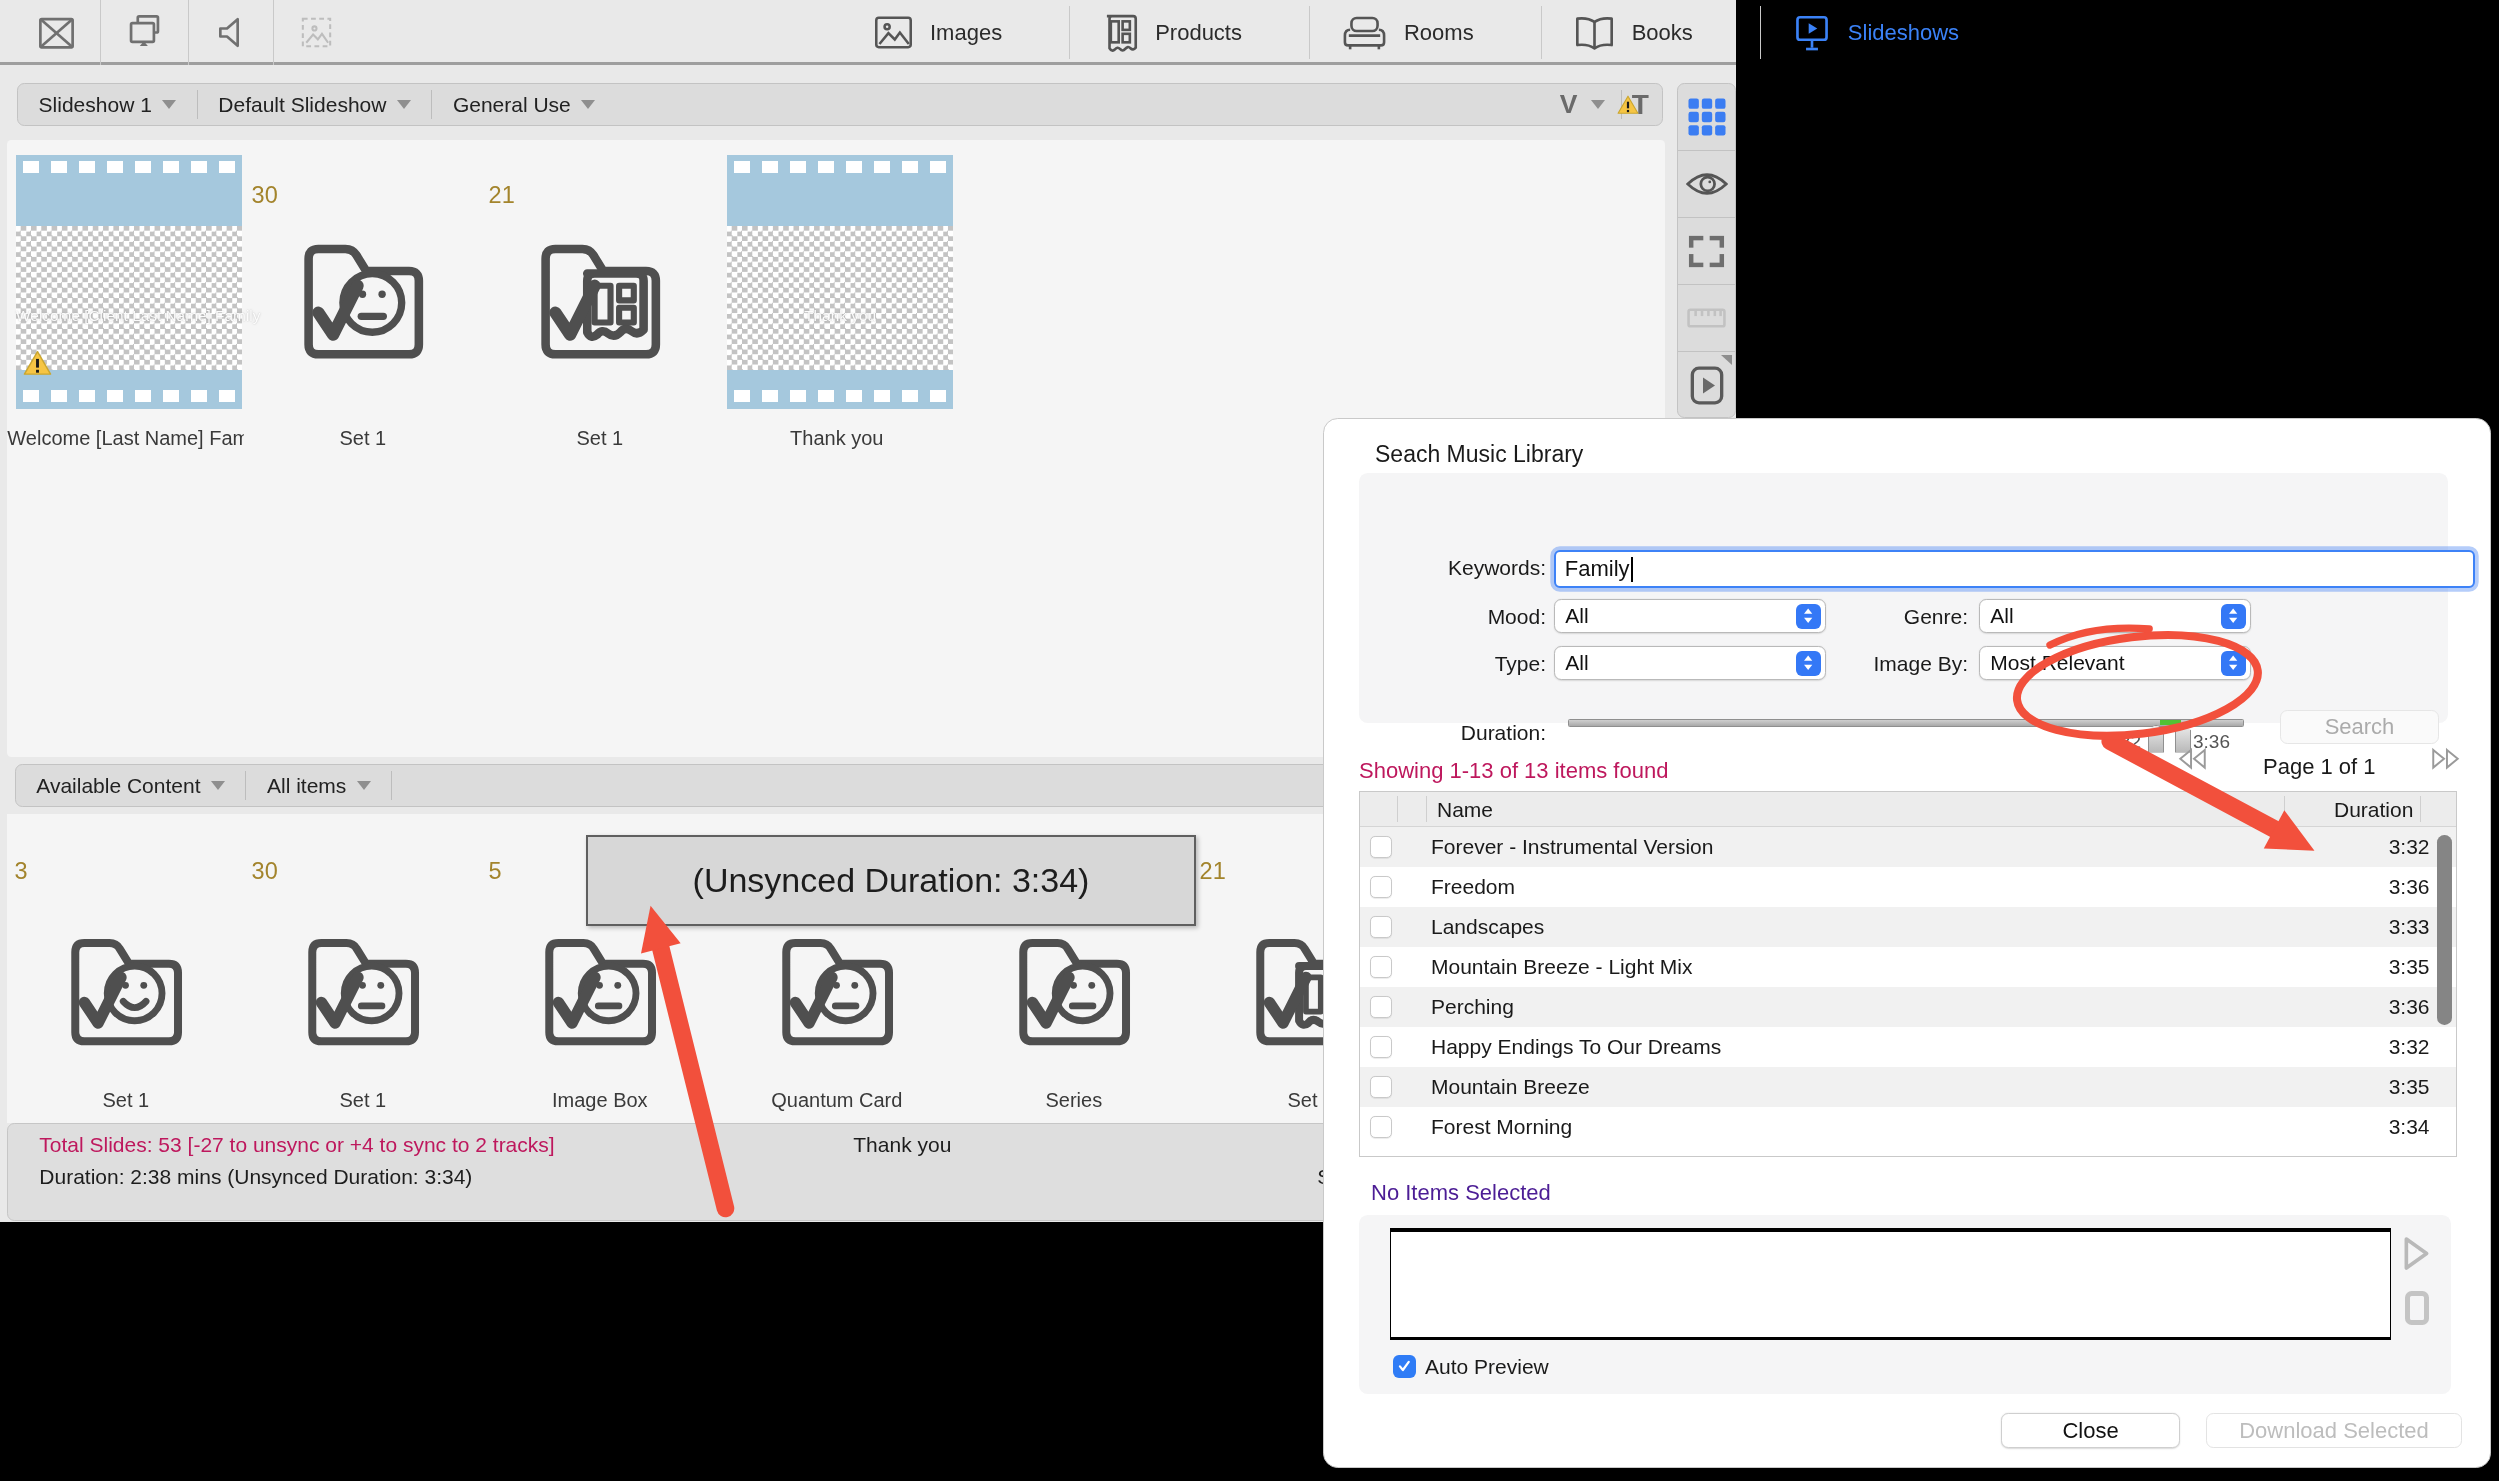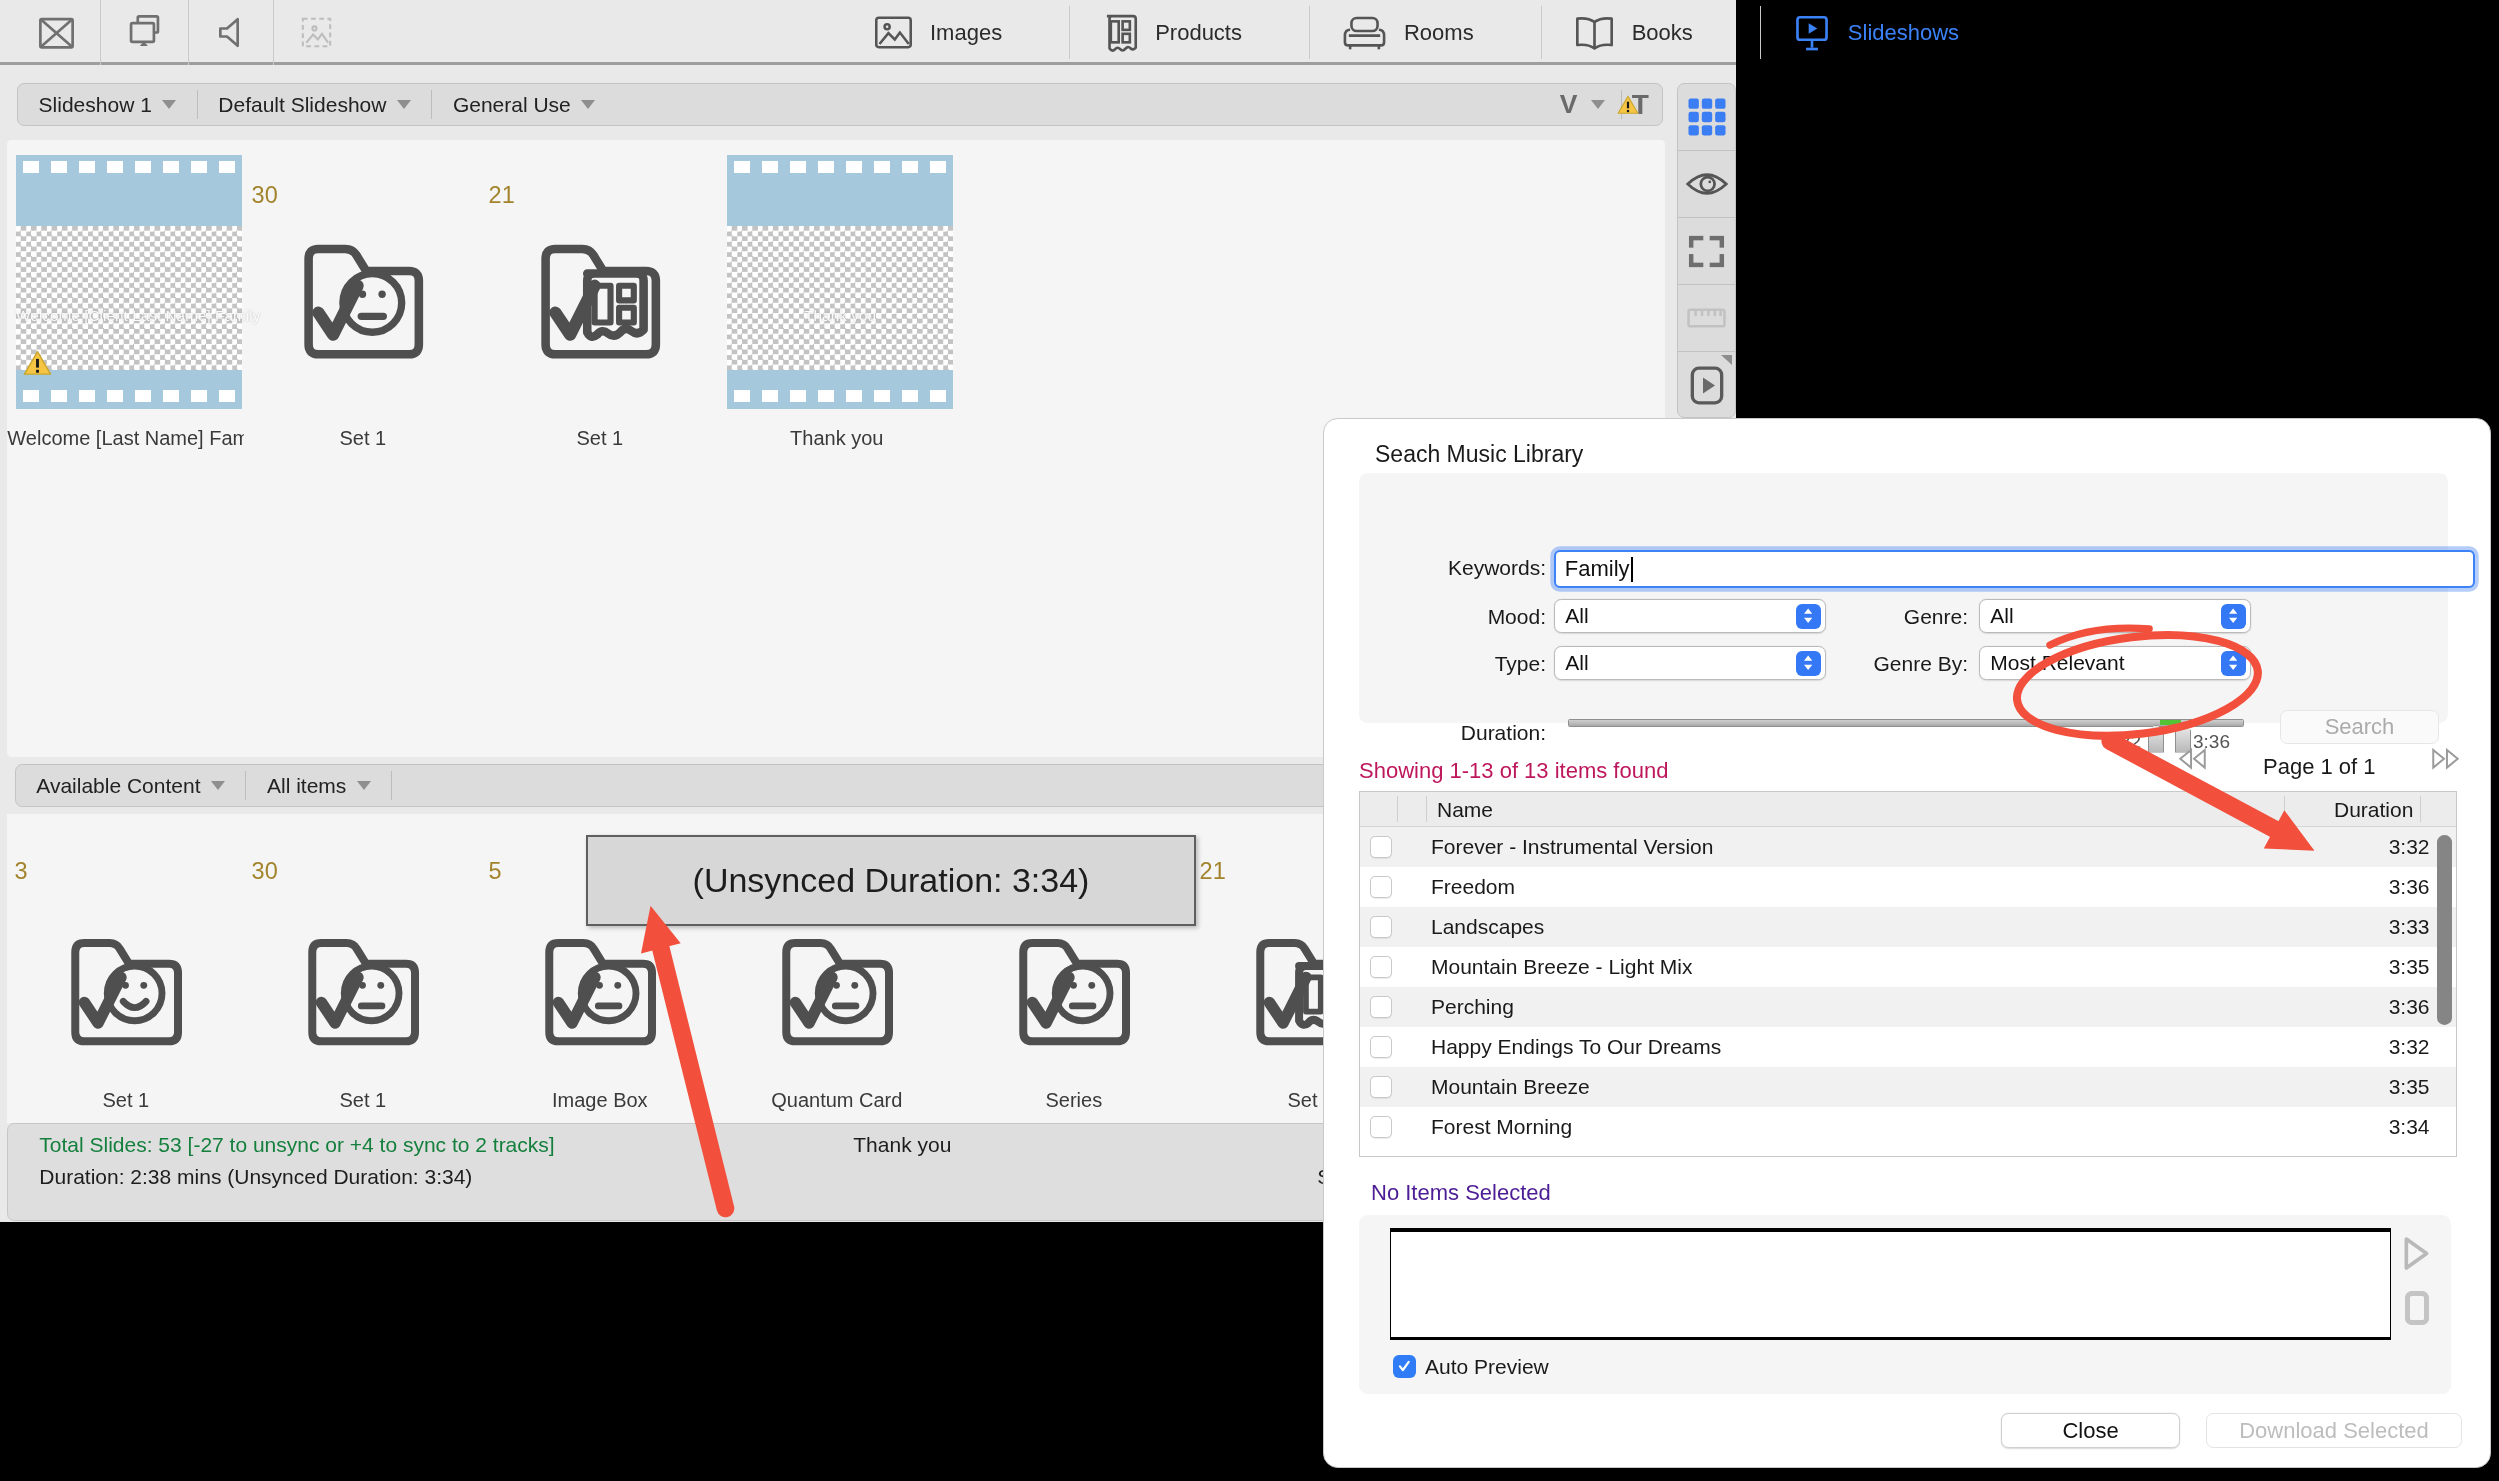--- a/index.html
+++ b/index.html
@@ -65,21 +65,21 @@
     background-image:repeating-linear-gradient(to right, #fff 0 16px, rgba(255,255,255,0) 16px 28px); }
   .sprockets.top { top:6.6px; } .sprockets.bottom { bottom:6.6px; }
   .checker { position:absolute; left:0; top:71px; width:226px; height:144px;
     background:conic-gradient(#c3c3c3 25%, #fff 0 50%, #c3c3c3 0 75%, #fff 0); background-size:10.3px 10.3px; }
   .watermark { position:absolute; left:0; right:0; top:81px; text-align:center; font-size:15.4px; color:rgba(255,255,255,0.95);
     text-shadow:0 0 1.5px rgba(120,120,120,.5); white-space:nowrap; }
   .film .warn { position:absolute; left:7.3px; bottom:29px; }
 
   
   .status-panel { position:absolute; left:7.3px; top:1123px; width:1658px; height:98px; background:#dedede; border:0.7px solid #c6c6c6; border-radius:7.3px; }
-  .status-l1 { position:absolute; left:31px; top:8.8px; font-size:21px; color:#15803d; }
+  .status-l1 { position:absolute; left:31px; top:8.8px; font-size:21px; color:#be185d; }
   .status-l2 { position:absolute; left:31px; top:41px; font-size:21px; color:#1d1d1d; }
   .status-c  { position:absolute; left:845px; top:8.8px; font-size:21px; color:#1d1d1d; }
   .status-r  { position:absolute; left:1309px; top:41px; font-size:21px; color:#1d1d1d; }
 
   
   .tooltip { position:absolute; left:586px; top:835px; width:610px; height:91px; background:#d7d7d7; border:2.2px solid #5f5f5f;
     display:flex; align-items:center; justify-content:center; font-size:34px; color:#1d1d1d; z-index:40; box-shadow:1.5px 2.2px 4.4px rgba(0,0,0,.25); }
 
   
   .dialog { position:absolute; left:1323px; top:418px; width:1168px; height:1050px; background:#fff; border-radius:14.7px;
@@ -553,21 +553,21 @@
       <div class="flabel" style="left:44px; top:179px;">Type:</div>
       <div class="msel" style="left:195px; top:173px;">
         <span class="val">All</span>
         <span class="stepper">
             <svg width="10.3" height="17.6" viewBox="0 0 10 16">
               <path d="M5 1 L9 6 H1 Z" fill="#fff"></path>
               <path d="M5 15 L1 10 H9 Z" fill="#fff"></path>
             </svg>
           </span>
       </div>
-      <div class="flabel wide" style="left:470px; top:179px;">Genre By:</div>
+      <div class="flabel wide" style="left:470px; top:179px;">Image By:</div>
       <div class="msel" style="left:620px; top:173px;">
         <span class="val">Most Relevant</span>
         <span class="stepper">
             <svg width="10.3" height="17.6" viewBox="0 0 10 16">
               <path d="M5 1 L9 6 H1 Z" fill="#fff"></path>
               <path d="M5 15 L1 10 H9 Z" fill="#fff"></path>
             </svg>
           </span>
       </div>
 

